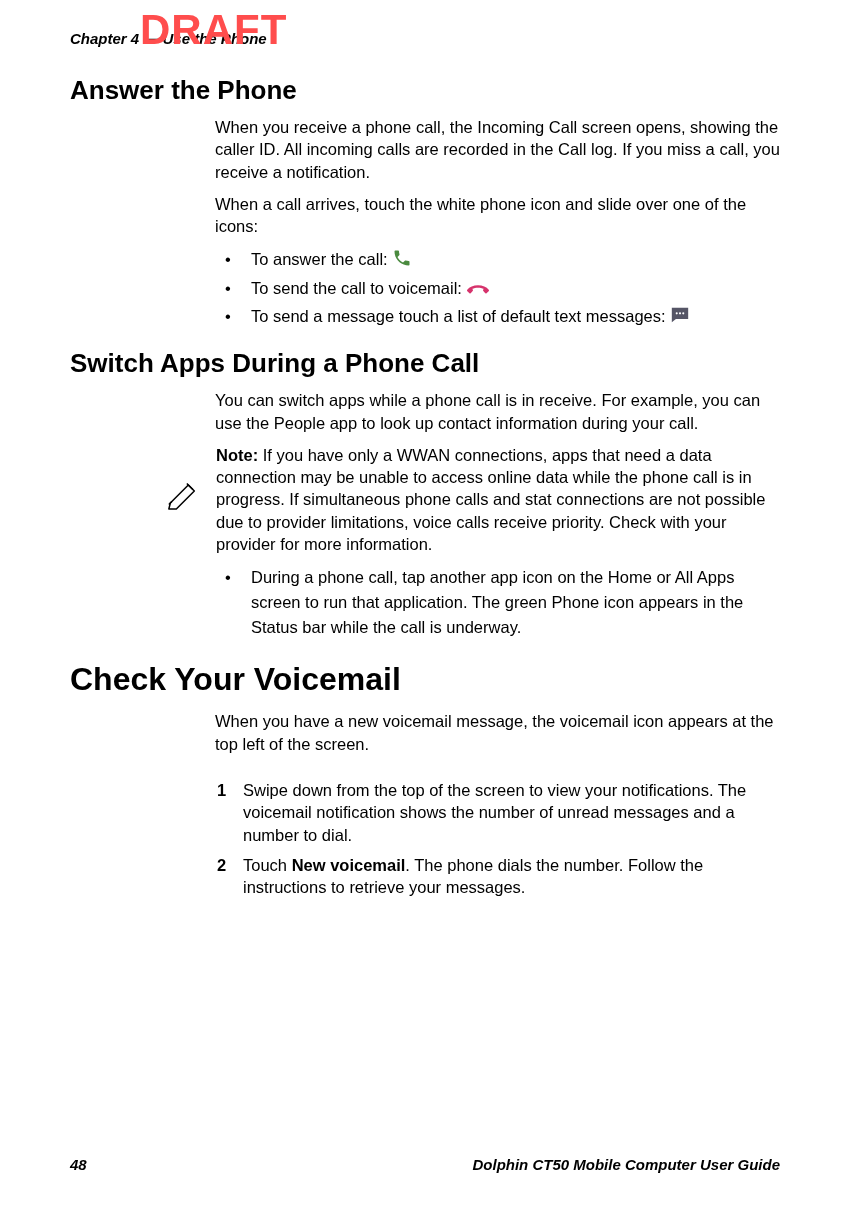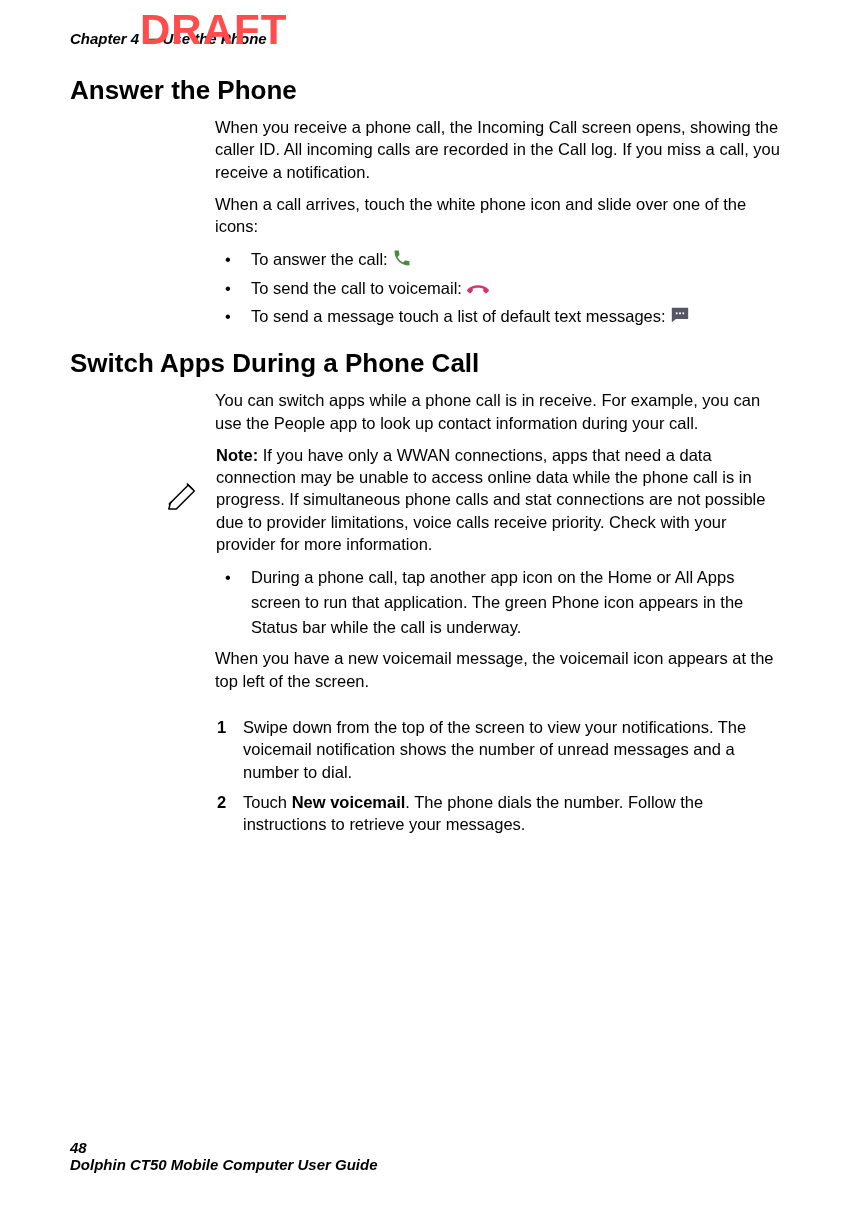--- a/index.html
+++ b/index.html
@@ -113,21 +113,20 @@
   .footer {
     position: absolute;
     bottom: 32px;
     left: 70px;
     right: 70px;
     display: flex;
     justify-content: space-between;
     font-style: italic;
     font-weight: bold;
     font-size: 15px;
-    flex-direction: column;
   }
   .inline-icon {
     display: inline-block;
     vertical-align: middle;
   }
   .bold { font-weight: bold; }
 </style>
 </head>
 <body>
 
@@ -191,20 +190,21 @@
       <span class="note-label">Note:</span><span> If you have only a WWAN connections, apps that need a data connection may be unable to access online data while the phone call is in progress. If simultaneous phone calls and stat connections are not possible due to provider limitations, voice calls receive priority. Check with your provider for more information.</span>
     </div>
   </div>
 
   <div class="body-block">
     <ul class="bullets">
       <li>During a phone call, tap another app icon on the Home or All Apps screen to run that application. The green Phone icon appears in the Status bar while the call is underway.</li>
     </ul>
   </div>
 
+  <h1 class="section-heading-big">Check Your Voicemail</h1>
   <div class="body-block">
     <p class="body">When you have a new voicemail message, the voicemail icon appears at the top left of the screen.</p>
   </div>
 
 
   <div class="body-block" style="margin-top:24px;">
     <ol class="steps">
       <li>Swipe down from the top of the screen to view your notifications. The voicemail notification shows the number of unread messages and a number to dial.</li>
       <li>
         <span>Touch </span><span class="bold">New voicemail</span><span>. The phone dials the number. Follow the instructions to retrieve your messages.</span>

